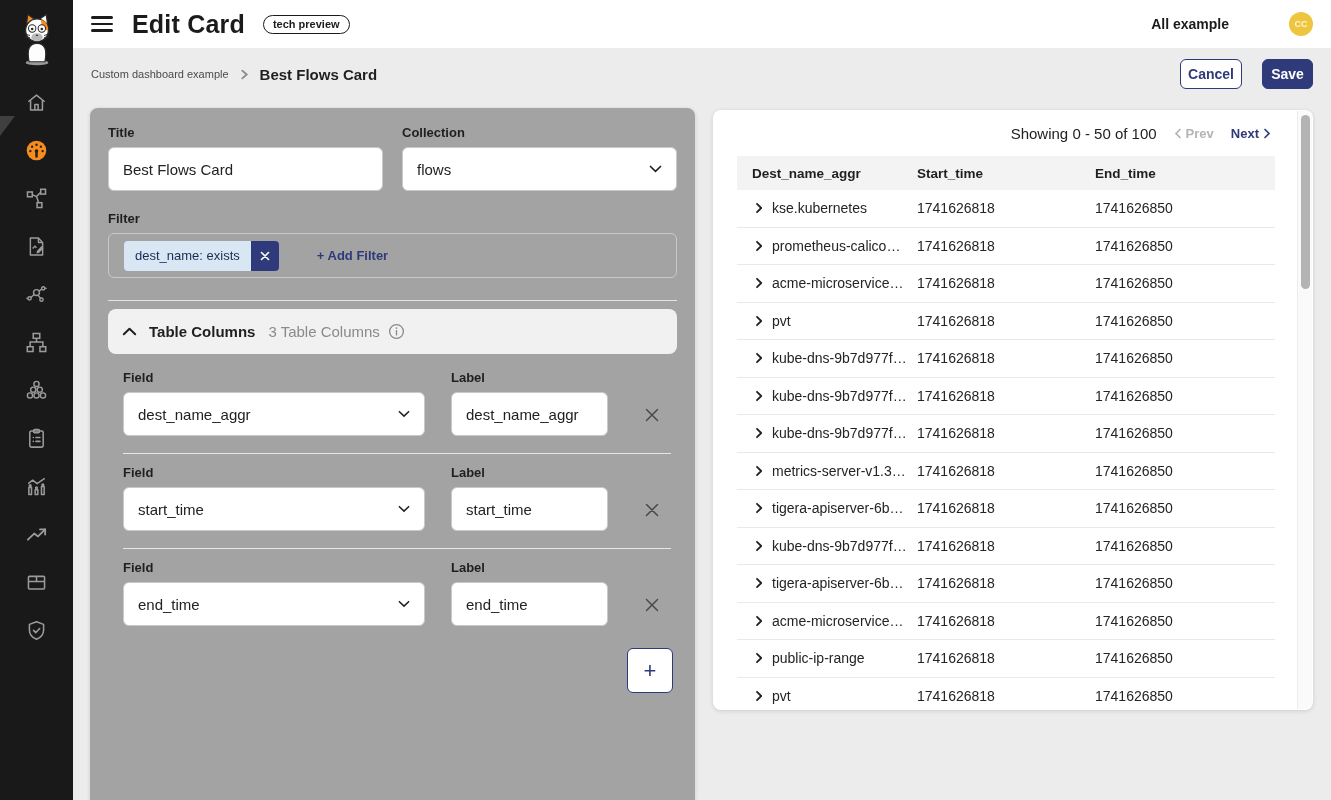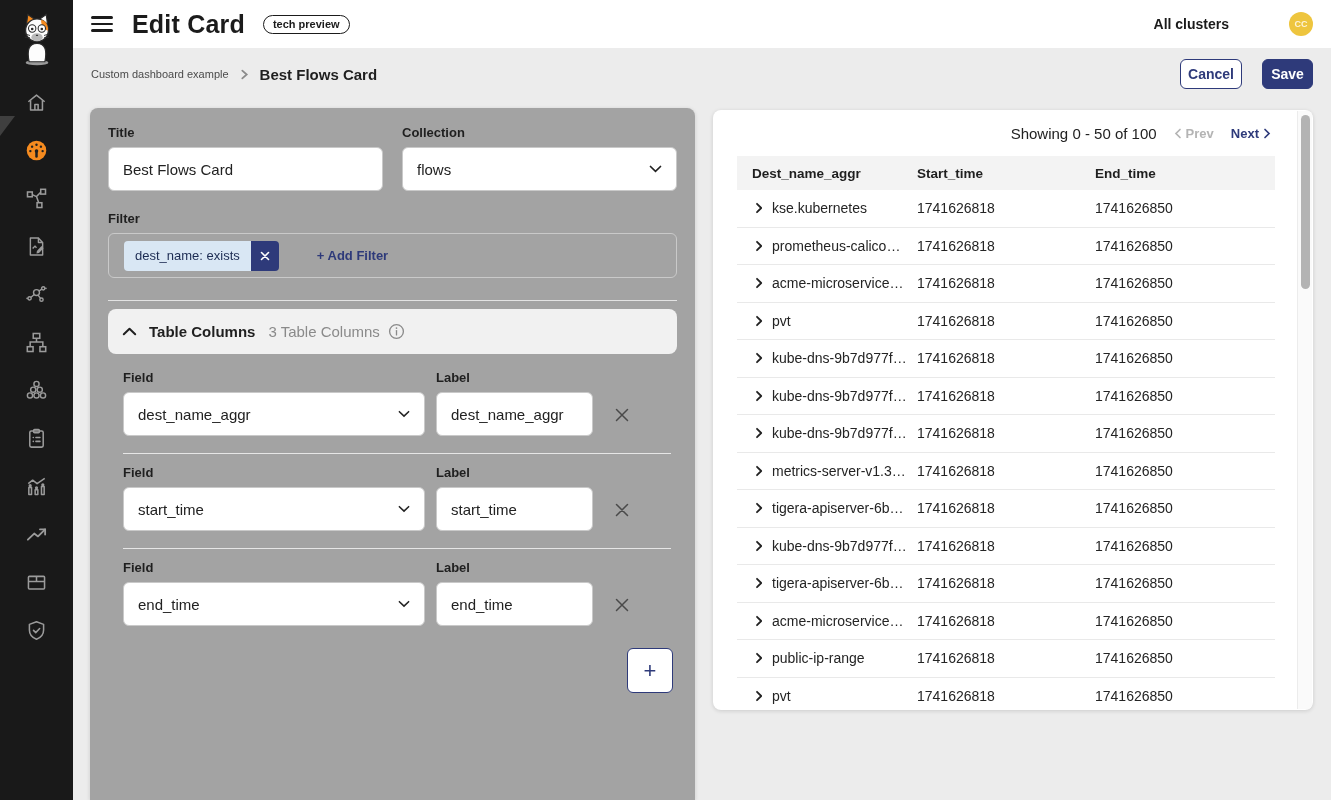--- a/index.html
+++ b/index.html
@@ -56,21 +56,21 @@
     padding:0 11px; border-radius:4px 0 0 4px; }
   .chip-x { width:28px; height:30px; background:#2e3a7a; border-radius:0 4px 4px 0; border:none;
     display:flex; align-items:center; justify-content:center; cursor:pointer; }
   .add-filter { margin-left:38px; font-size:13px; font-weight:700; color:#2e3a7a; cursor:pointer; }
   .divider { border:none; border-top:1px solid #e3e3e3; margin-top:22px; }
   .section-head { margin-top:8px; background:#f1f1f1; border-radius:8px; height:45px;
     display:flex; align-items:center; padding:0 14px; cursor:pointer; }
   .section-title { font-size:15px; font-weight:700; color:#1f1f1f; margin-left:12px; }
   .section-count { font-size:15px; color:#8a8a8a; margin-left:13px; }
   .info-ic { margin-left:8px; display:flex; align-items:center; cursor:pointer; }
-  .col-row { margin:16px 6px 0 15px; display:grid; grid-template-columns:302px 157px 36px; column-gap:11px; }
+  .col-row { margin:16px 6px 0 15px; display:grid; grid-template-columns:302px 157px 36px; column-gap:26px; }
   .x-cell { display:flex; align-items:center; justify-content:center; margin-top:23px; }
   .x-btn { background:none; border:none; cursor:pointer; display:flex; padding:4px; }
   .row-sep { border:none; border-top:1px solid #e6e6e6; margin:17px 6px 0 15px; }
   .add-row { display:flex; justify-content:flex-end; margin:22px 4px 0 0; }
   .add-btn { width:46px; height:45px; border:1.5px solid #2e3a7a; border-radius:6px; background:#fff;
     color:#2e3a7a; font-size:22px; font-weight:400; cursor:pointer; display:flex; align-items:center; justify-content:center; }
 
   
   .preview-card { position:absolute; left:713px; top:110px; width:600px; height:600px; background:#fff;
     border-radius:8px; box-shadow:0 1px 4px rgba(0,0,0,.14); overflow:hidden; }
@@ -219,21 +219,21 @@
 
   <header class="topbar">
     <div class="hamburger">
         <span></span>
         <span></span>
         <span></span>
       </div>
     <div class="app-title">Edit Card</div>
     <div class="badge">tech preview</div>
     <div class="topbar-right">
-      <div class="clusters">All clusters</div>
+      <div class="clusters">All example</div>
       <div class="avatar">CC</div>
     </div>
   </header>
 
   <div class="crumb-row">
     <span class="crumb-parent">Custom dashboard example</span>
     <span class="crumb-sep">
       <svg width="9" height="11" viewBox="0 0 8 10" fill="none" stroke="#8a8a8a" stroke-width="1.6" stroke-linecap="round">
           <path d="M2 1.5 L6 5 L2 8.5"></path>
         </svg>

